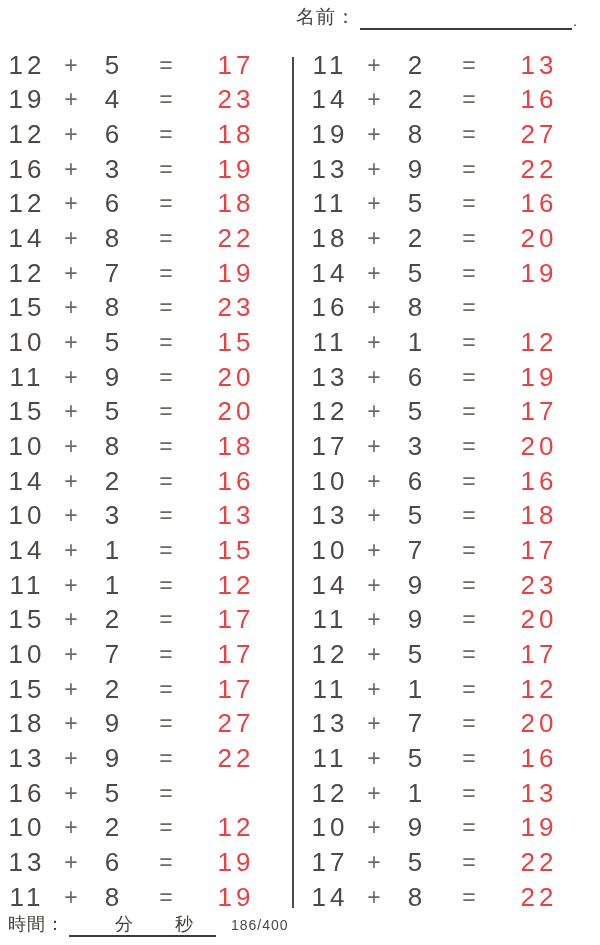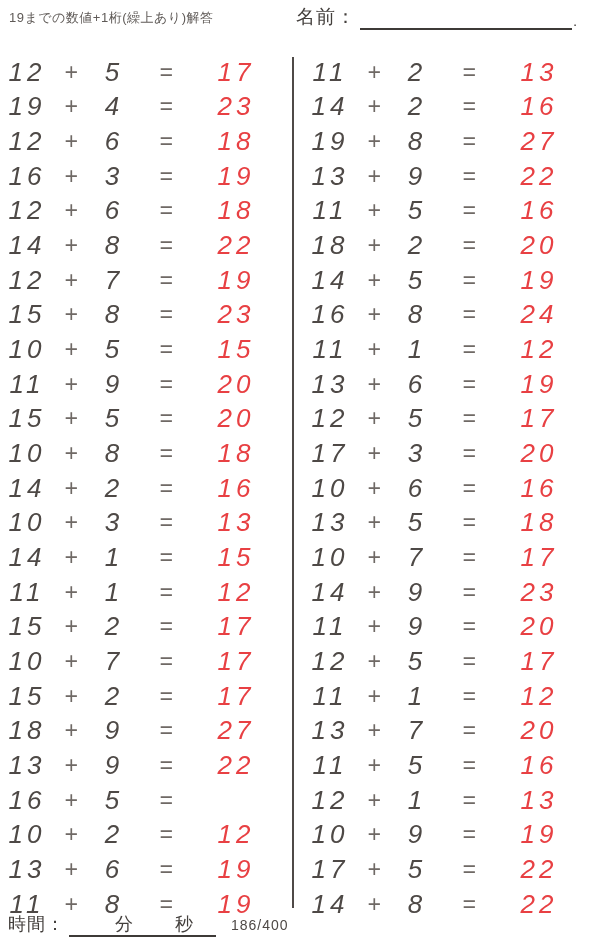--- a/index.html
+++ b/index.html
@@ -28,21 +28,21 @@
   }
   .name-period { font-size:15px; color:#433f3c; margin-left:1px; line-height:18px; }
 
   
   .divider {
     position:absolute; left:292px; top:57px;
     width:2px; height:851px; background:#4f4a47;
   }
 
   
-  .col { position:absolute; top:55px;font-style:italic; }
+  .col { position:absolute; top:48px; }
   .col-left  { left:4px; }
   .col-right { left:307px; }
   .prow {
     display:grid;
     grid-template-columns:46px 42px 44px 60px 80px;
     height:34.66px; align-items:center; text-align:center;
   }
   .num {
     font-size:26px; letter-spacing:4px; color:#4e4946;
     font-weight:400;
@@ -70,21 +70,20 @@
   .copyright {
     position:absolute; right:13px; top:905px;
     text-align:right; font-size:10px; color:#6b6661; line-height:15px;
   }
 </style>
 </head>
 <body>
 
 <div class="sheet">
 
-  <div class="title">19までの数値+1桁(繰上あり)解答</div>
 
   <div class="name-area">
     <span class="name-label">名前：</span>
     <span class="name-line"></span>
     <span class="name-period">.</span>
   </div>
 
   <div class="divider"></div>
 
   <div class="col col-left">
@@ -345,21 +344,20 @@
         <span class="num">5</span>
         <span class="op">=</span>
         <span class="num ans">19</span>
       </div>
 
       <div class="prow">
         <span class="num">16</span>
         <span class="op">+</span>
         <span class="num">8</span>
         <span class="op">=</span>
-        <span class="num ans">24</span>
       </div>
 
       <div class="prow">
         <span class="num">11</span>
         <span class="op">+</span>
         <span class="num">1</span>
         <span class="op">=</span>
         <span class="num ans">12</span>
       </div>
 

